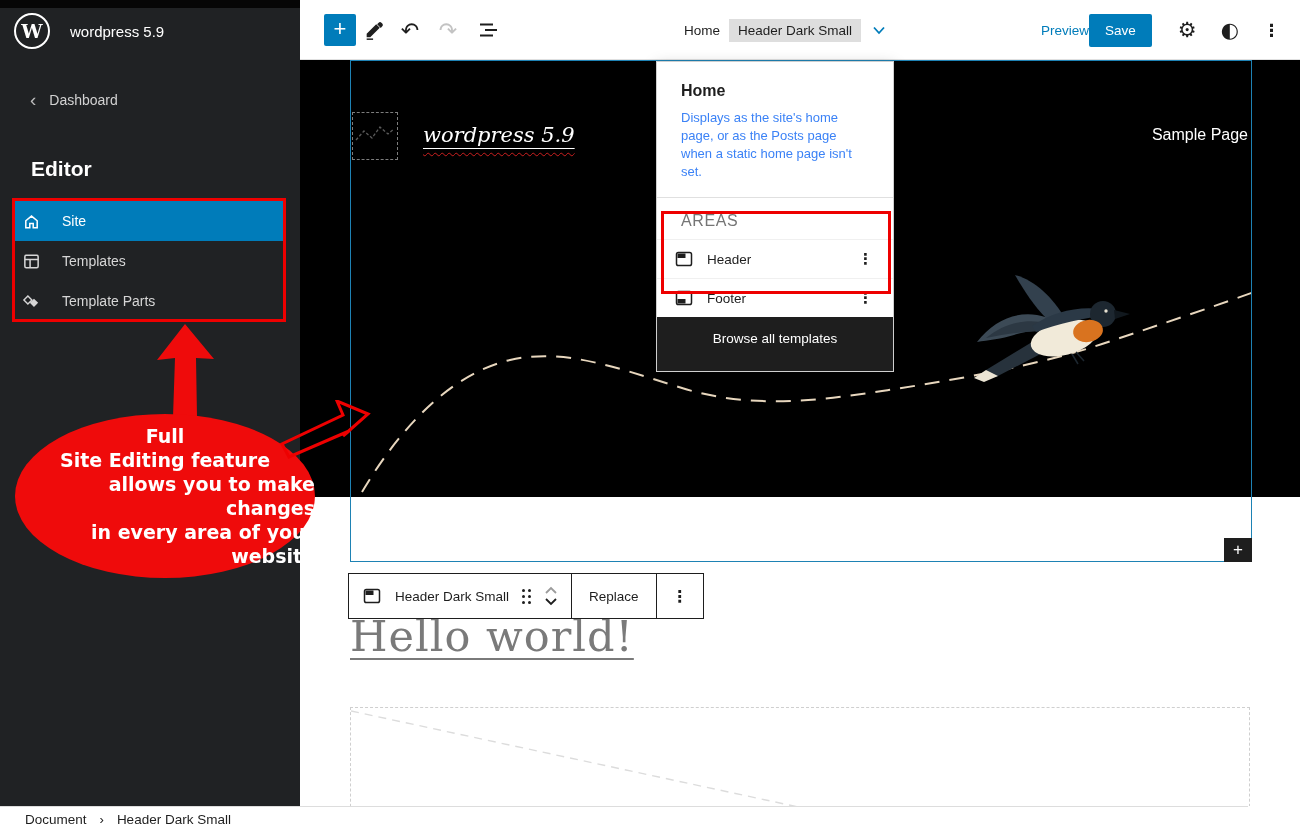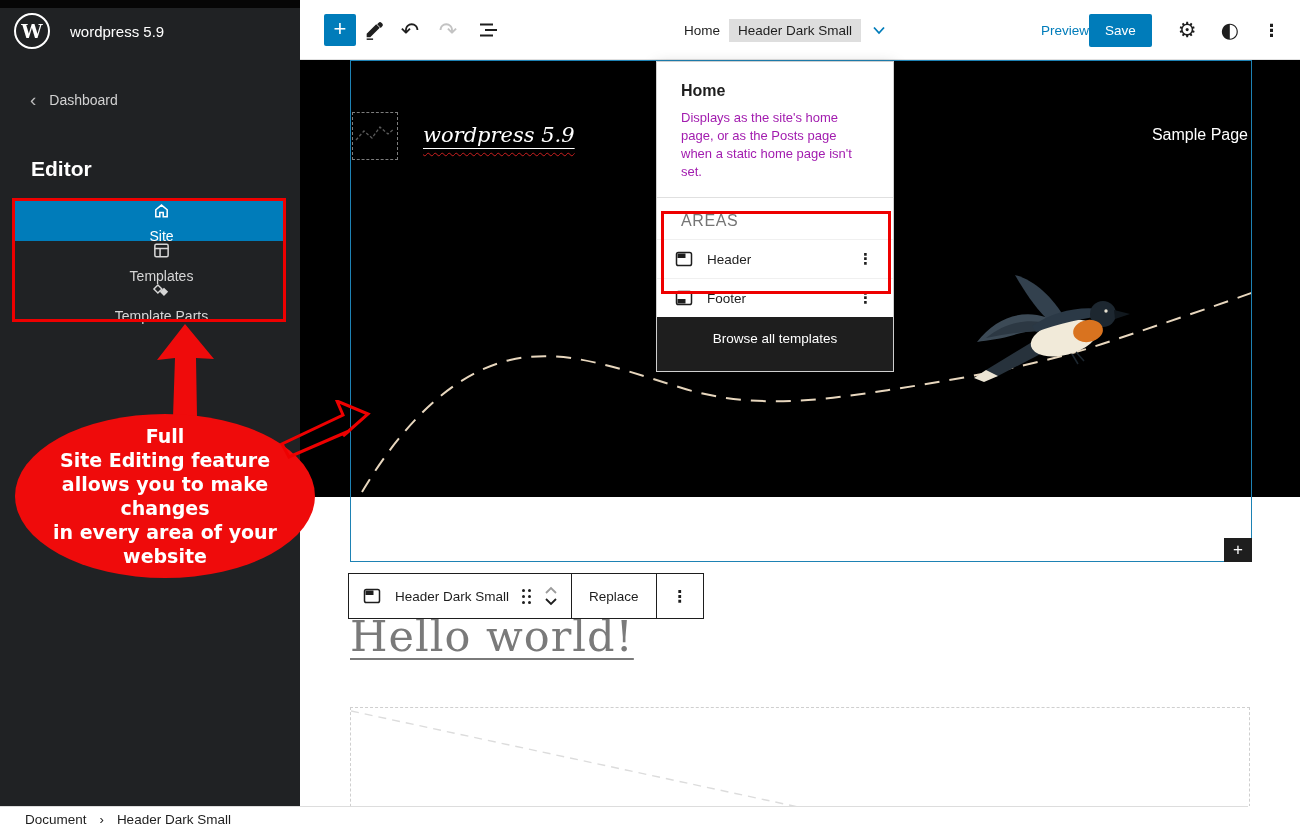--- a/index.html
+++ b/index.html
@@ -14,29 +14,29 @@
     display:flex; align-items:center; justify-content:center;
     font-family:"DejaVu Serif", serif; font-weight:bold; font-size:19px; color:#fff; }
   .site-name { color:#fff; font-size:15px; }
   .back-row { position:absolute; left:30px; top:92px; display:flex; align-items:center; gap:13px;
     color:#d2d2d2; font-size:14px; cursor:pointer; }
   .back-chev { font-size:19px; line-height:14px; color:#bdbdbd; }
   .editor-title { position:absolute; left:31px; top:157px; color:#fff; font-size:21px; font-weight:bold; }
   .nav-redbox { position:absolute; left:12px; top:198px; width:274px; height:124px;
     border:3px solid #ee0000; pointer-events:none; z-index:5; }
   .nav { position:absolute; left:15px; top:201px; width:268px; }
-  .nav-item { height:40px; display:flex; align-items:center; padding-left:25px; gap:8px;
-    color:#d6d6d6; font-size:14px; cursor:pointer;flex-direction:column; }
+  .nav-item { height:40px; display:flex; align-items:center; padding-left:7px; gap:21px;
+    color:#d6d6d6; font-size:14px; cursor:pointer; }
   .nav-item.active { background:#007cba; color:#fff; }
   .nav-item svg { flex:0 0 auto; }
 
   .up-arrow { position:absolute; left:148px; top:322px; }
   .callout { position:absolute; left:15px; top:414px; width:300px; height:164px;
     background:#ef0b0b; border-radius:50%; display:flex; flex-direction:column;
-    align-items:center; justify-content:center; text-align:center;
+    align-items:center; justify-content:center; text-align:right;
     color:#fff; font-weight:bold; font-size:19px; line-height:24px;
     font-family:"DejaVu Sans", sans-serif; z-index:4; }
   .outline-arrow { position:absolute; left:280px; top:400px; z-index:6; }
 
   
   #topbar { position:absolute; left:300px; top:0; width:1000px; height:60px; background:#fff;
     border-bottom:1px solid #e0e0e0; z-index:10; }
   .inserter { position:absolute; left:24px; top:14px; width:32px; height:32px; background:#007cba;
     border-radius:2px; color:#fff; font-size:22px; line-height:30px; text-align:center; cursor:pointer; }
   .tb-icon { position:absolute; top:0; height:60px; display:flex; align-items:center; justify-content:center;
@@ -91,21 +91,21 @@
     font-family:"DejaVu Serif", serif; font-size:43px; letter-spacing:1px;
     text-decoration:underline; text-decoration-thickness:1.5px; text-underline-offset:7px; cursor:text; }
   .dashed-box { position:absolute; left:50px; top:647px; width:900px; height:110px;
     border:1px dashed #cfcfcf; border-bottom:none; }
 
   
   #dropdown { position:absolute; left:656px; top:61px; width:238px; background:#fff;
     border:1px solid #cfcfcf; box-shadow:0 4px 14px rgba(0,0,0,.22); z-index:20; }
   .dd-head { padding:20px 24px 16px 24px; border-bottom:1px solid #e0e0e0; }
   .dd-title { font-size:16px; font-weight:bold; color:#1e1e1e; }
-  .dd-desc { margin-top:9px; font-size:13px; line-height:18px; color:#a21caf; }
+  .dd-desc { margin-top:9px; font-size:13px; line-height:18px; color:#3b82f6; }
   .dd-areas-label { padding:14px 24px 9px 24px; font-size:16px; color:#757575; letter-spacing:.6px; }
   .dd-row { height:39px; display:flex; align-items:center; padding:0 16px 0 17px; cursor:pointer;
     border-top:1px solid #f0f0f0; }
   .dd-row-label { flex:1; margin-left:13px; font-size:13.5px; color:#1e1e1e; }
   .dd-kebab { font-size:15px; font-weight:bold; color:#1e1e1e; font-family:"DejaVu Sans", sans-serif;
     padding:0 4px; cursor:pointer; }
   .dd-redbox { position:absolute; left:4px; top:149px; width:230px; height:83px;
     border:3px solid #ee0000; pointer-events:none; }
   .dd-footer { background:#1e1e1e; color:#fff; text-align:center; font-size:13.5px;
     height:54px; line-height:43px; cursor:pointer; }

